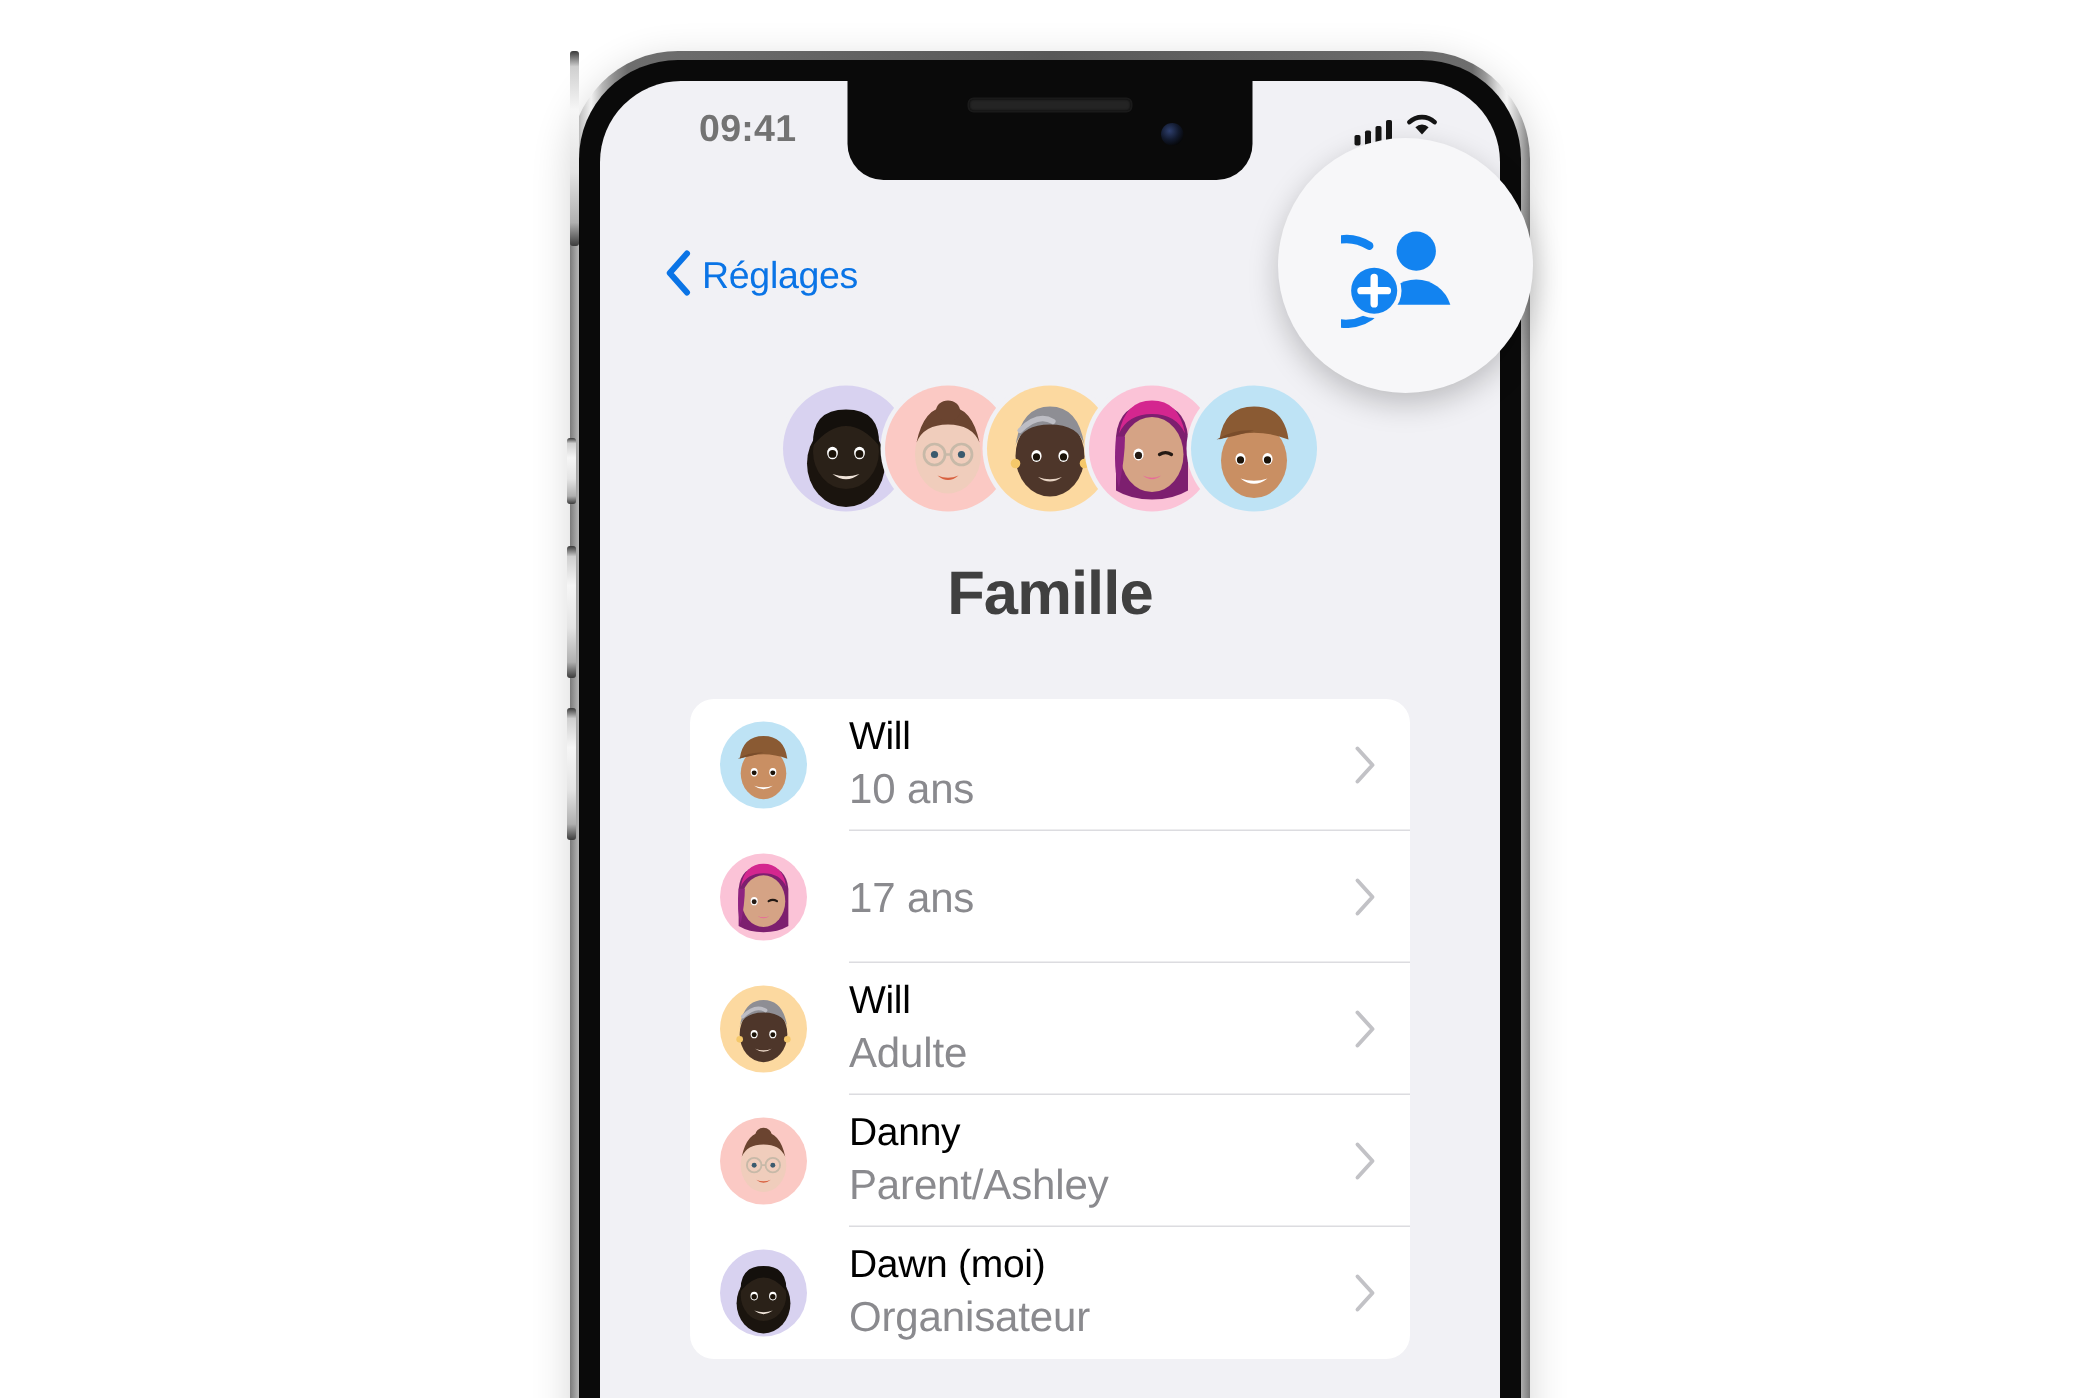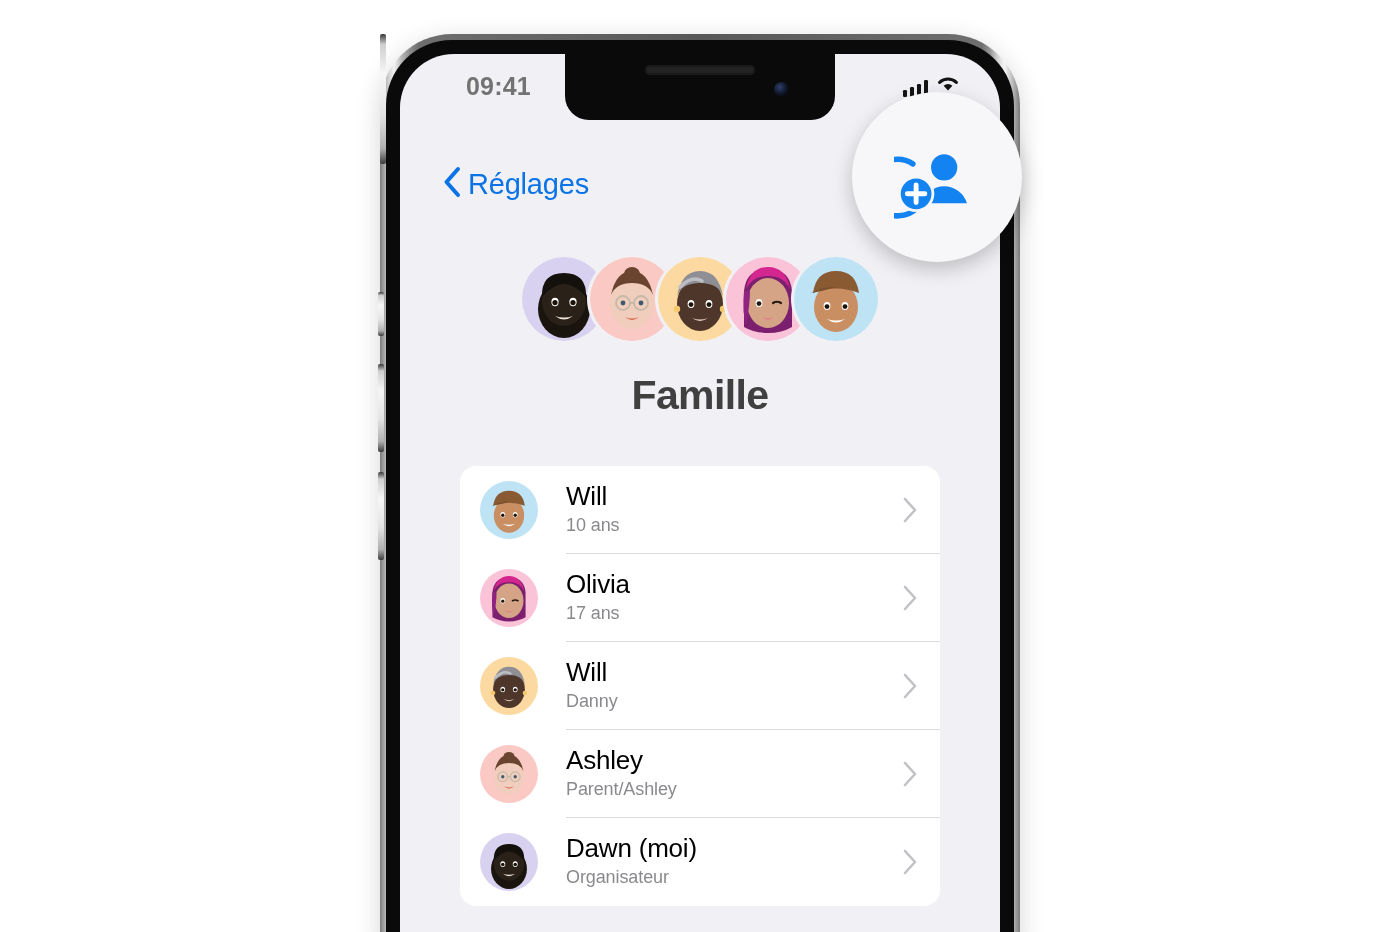--- a/index.html
+++ b/index.html
@@ -140,21 +140,21 @@
   #nav-back {
     position: absolute;
     left: 42px;
     top: 112px;
     display: flex;
     align-items: center;
     gap: 6px;
     z-index: 20;
   }
   #nav-back-label {
-    font-size: 29px;
+    font-size: 25px;
     color: #0a74e6;
     letter-spacing: -0.2px;
     text-align: center;
   }
   #add-member-button {
     position: absolute;
     right: 40px;
     top: 110px;
     width: 42px;
     height: 42px;
@@ -226,21 +226,21 @@
     flex: 1 1 auto;
     min-width: 0;
   }
   .row-name {
     font-size: 26px;
     color: #000000;
     line-height: 1.15;
     letter-spacing: -0.2px;
   }
   .row-sub {
-    font-size: 18px;
+    font-size: 28px;
     color: #8a8a8e;
     line-height: 1.3;
     margin-top: 2px;
     letter-spacing: -0.1px;
   }
   .row-chevron {
     flex: 0 0 auto;
     color: #c2c2c6;
     font-size: 0;
     margin-left: 10px;
@@ -433,21 +433,20 @@
               <ellipse cx="42" cy="46" rx="21" ry="25" fill="#d5a385"></ellipse>
               <path d="M20 32 q4 -22 22 -22 q18 0 22 22 q-6 -13 -22 -13 q-16 0 -22 13Z" fill="#d4268f"></path>
               <path d="M18 34 q-2 22 2 34 q4 -20 4 -34Z" fill="#8e2480"></path>
               <ellipse cx="33" cy="46" rx="3.4" ry="4" fill="#fff"></ellipse>
                 <circle cx="33" cy="46.6" r="2.4" fill="#241a14"></circle>
               <path d="M47 46 q4 -2.5 8 0" stroke="#241a14" stroke-width="2.2" fill="none" stroke-linecap="round"></path>
               <path d="M36 60 q6 5 12 0 q-6 3 -12 0Z" fill="#e86a9a"></path>
             </svg>
           </div>
           <div class="row-text">
-            <div class="row-name">Olivia</div>
             <div class="row-sub">17 ans</div>
           </div>
           <div class="row-chevron">
             <svg width="15" height="26" viewBox="0 0 15 26">
               <path d="M2 2 L12 13 L2 24" stroke="#c2c2c6" stroke-width="2.6" fill="none" stroke-linecap="round" stroke-linejoin="round"></path>
             </svg>
           </div>
           <div class="row-sep"></div>
         </div>
 
@@ -461,21 +460,21 @@
                 <circle cx="33" cy="47.6" r="2.4" fill="#1a1208"></circle>
               <ellipse cx="51" cy="47" rx="3.4" ry="4" fill="#fff"></ellipse>
                 <circle cx="51" cy="47.6" r="2.4" fill="#1a1208"></circle>
               <path d="M34 61 q8 6 16 0 q-8 3 -16 0Z" fill="#e8d4c4"></path>
               <circle cx="19" cy="52" r="3.2" fill="#f5c86a"></circle>
                 <circle cx="65" cy="52" r="3.2" fill="#f5c86a"></circle>
             </svg>
           </div>
           <div class="row-text">
             <div class="row-name">Will</div>
-            <div class="row-sub">Danny</div>
+            <div class="row-sub">Adulte</div>
           </div>
           <div class="row-chevron">
             <svg width="15" height="26" viewBox="0 0 15 26">
               <path d="M2 2 L12 13 L2 24" stroke="#c2c2c6" stroke-width="2.6" fill="none" stroke-linecap="round" stroke-linejoin="round"></path>
             </svg>
           </div>
           <div class="row-sep"></div>
         </div>
 
         <div class="member-row">
@@ -486,21 +485,21 @@
               <ellipse cx="42" cy="17" rx="8" ry="7" fill="#6b4430"></ellipse>
               <circle cx="33" cy="46" r="7" fill="none" stroke="#c7b9a8" stroke-width="1.8"></circle>
               <circle cx="51" cy="46" r="7" fill="none" stroke="#c7b9a8" stroke-width="1.8"></circle>
               <line x1="40" y1="46" x2="44" y2="46" stroke="#c7b9a8" stroke-width="1.8"></line>
               <circle cx="33" cy="46" r="2.4" fill="#3b5a6e"></circle>
                 <circle cx="51" cy="46" r="2.4" fill="#3b5a6e"></circle>
               <path d="M35 60 q7 6 14 0 q-7 3 -14 0Z" fill="#d8603f"></path>
             </svg>
           </div>
           <div class="row-text">
-            <div class="row-name">Ashley</div>
+            <div class="row-name">Danny</div>
             <div class="row-sub">Parent/Ashley</div>
           </div>
           <div class="row-chevron">
             <svg width="15" height="26" viewBox="0 0 15 26">
               <path d="M2 2 L12 13 L2 24" stroke="#c2c2c6" stroke-width="2.6" fill="none" stroke-linecap="round" stroke-linejoin="round"></path>
             </svg>
           </div>
           <div class="row-sep"></div>
         </div>
 

